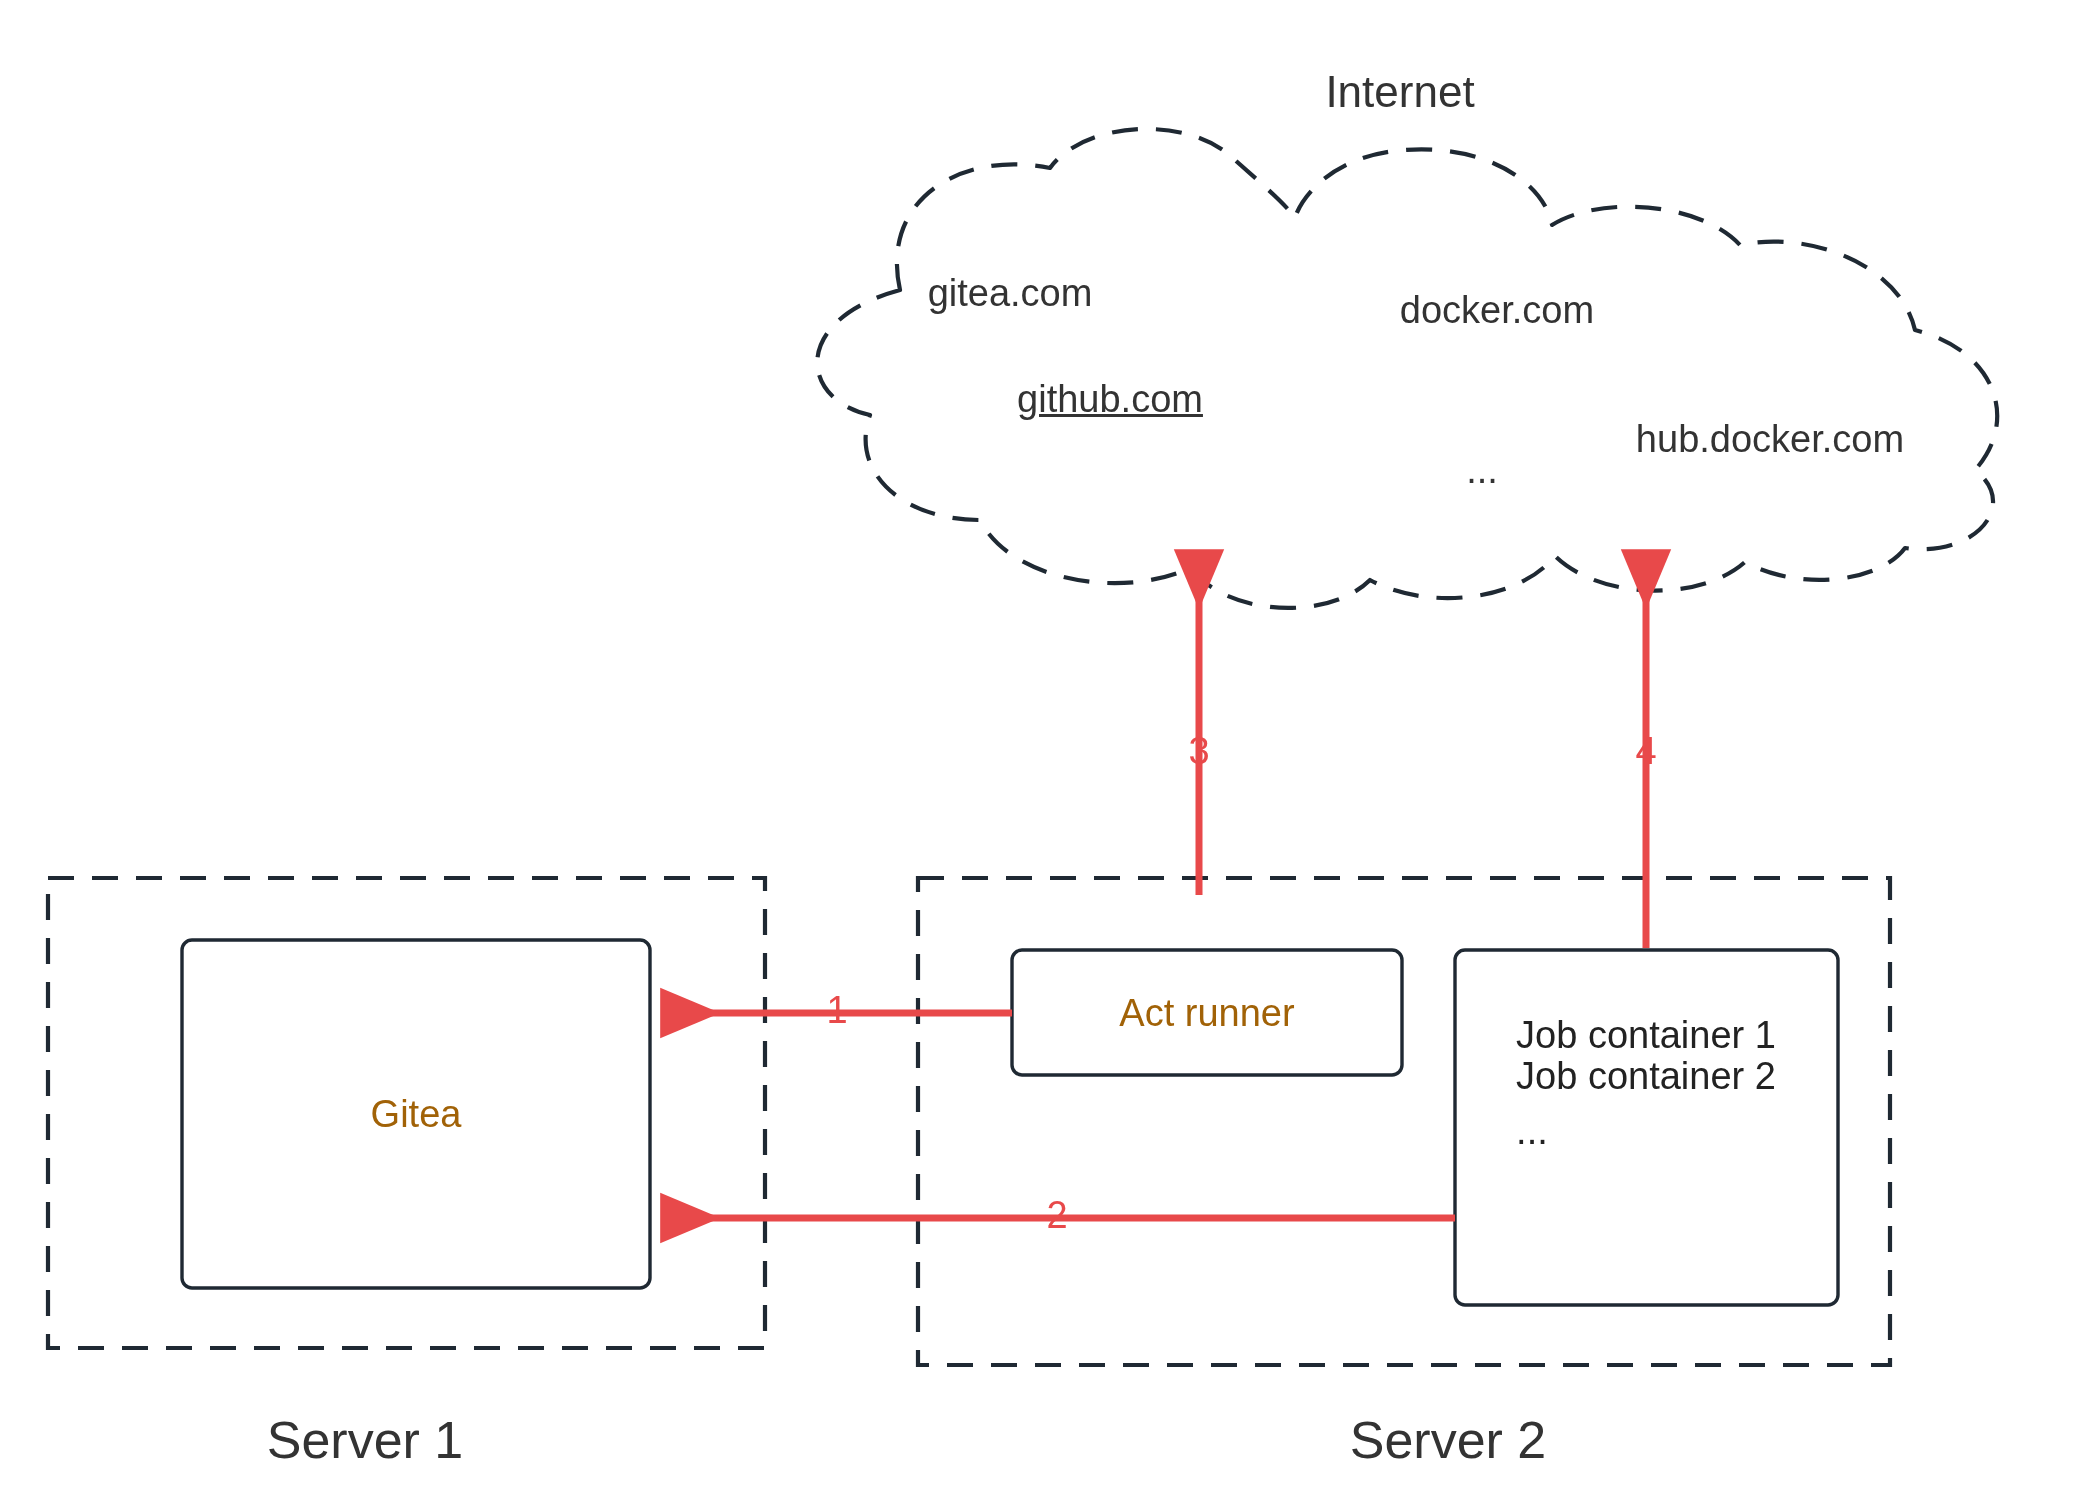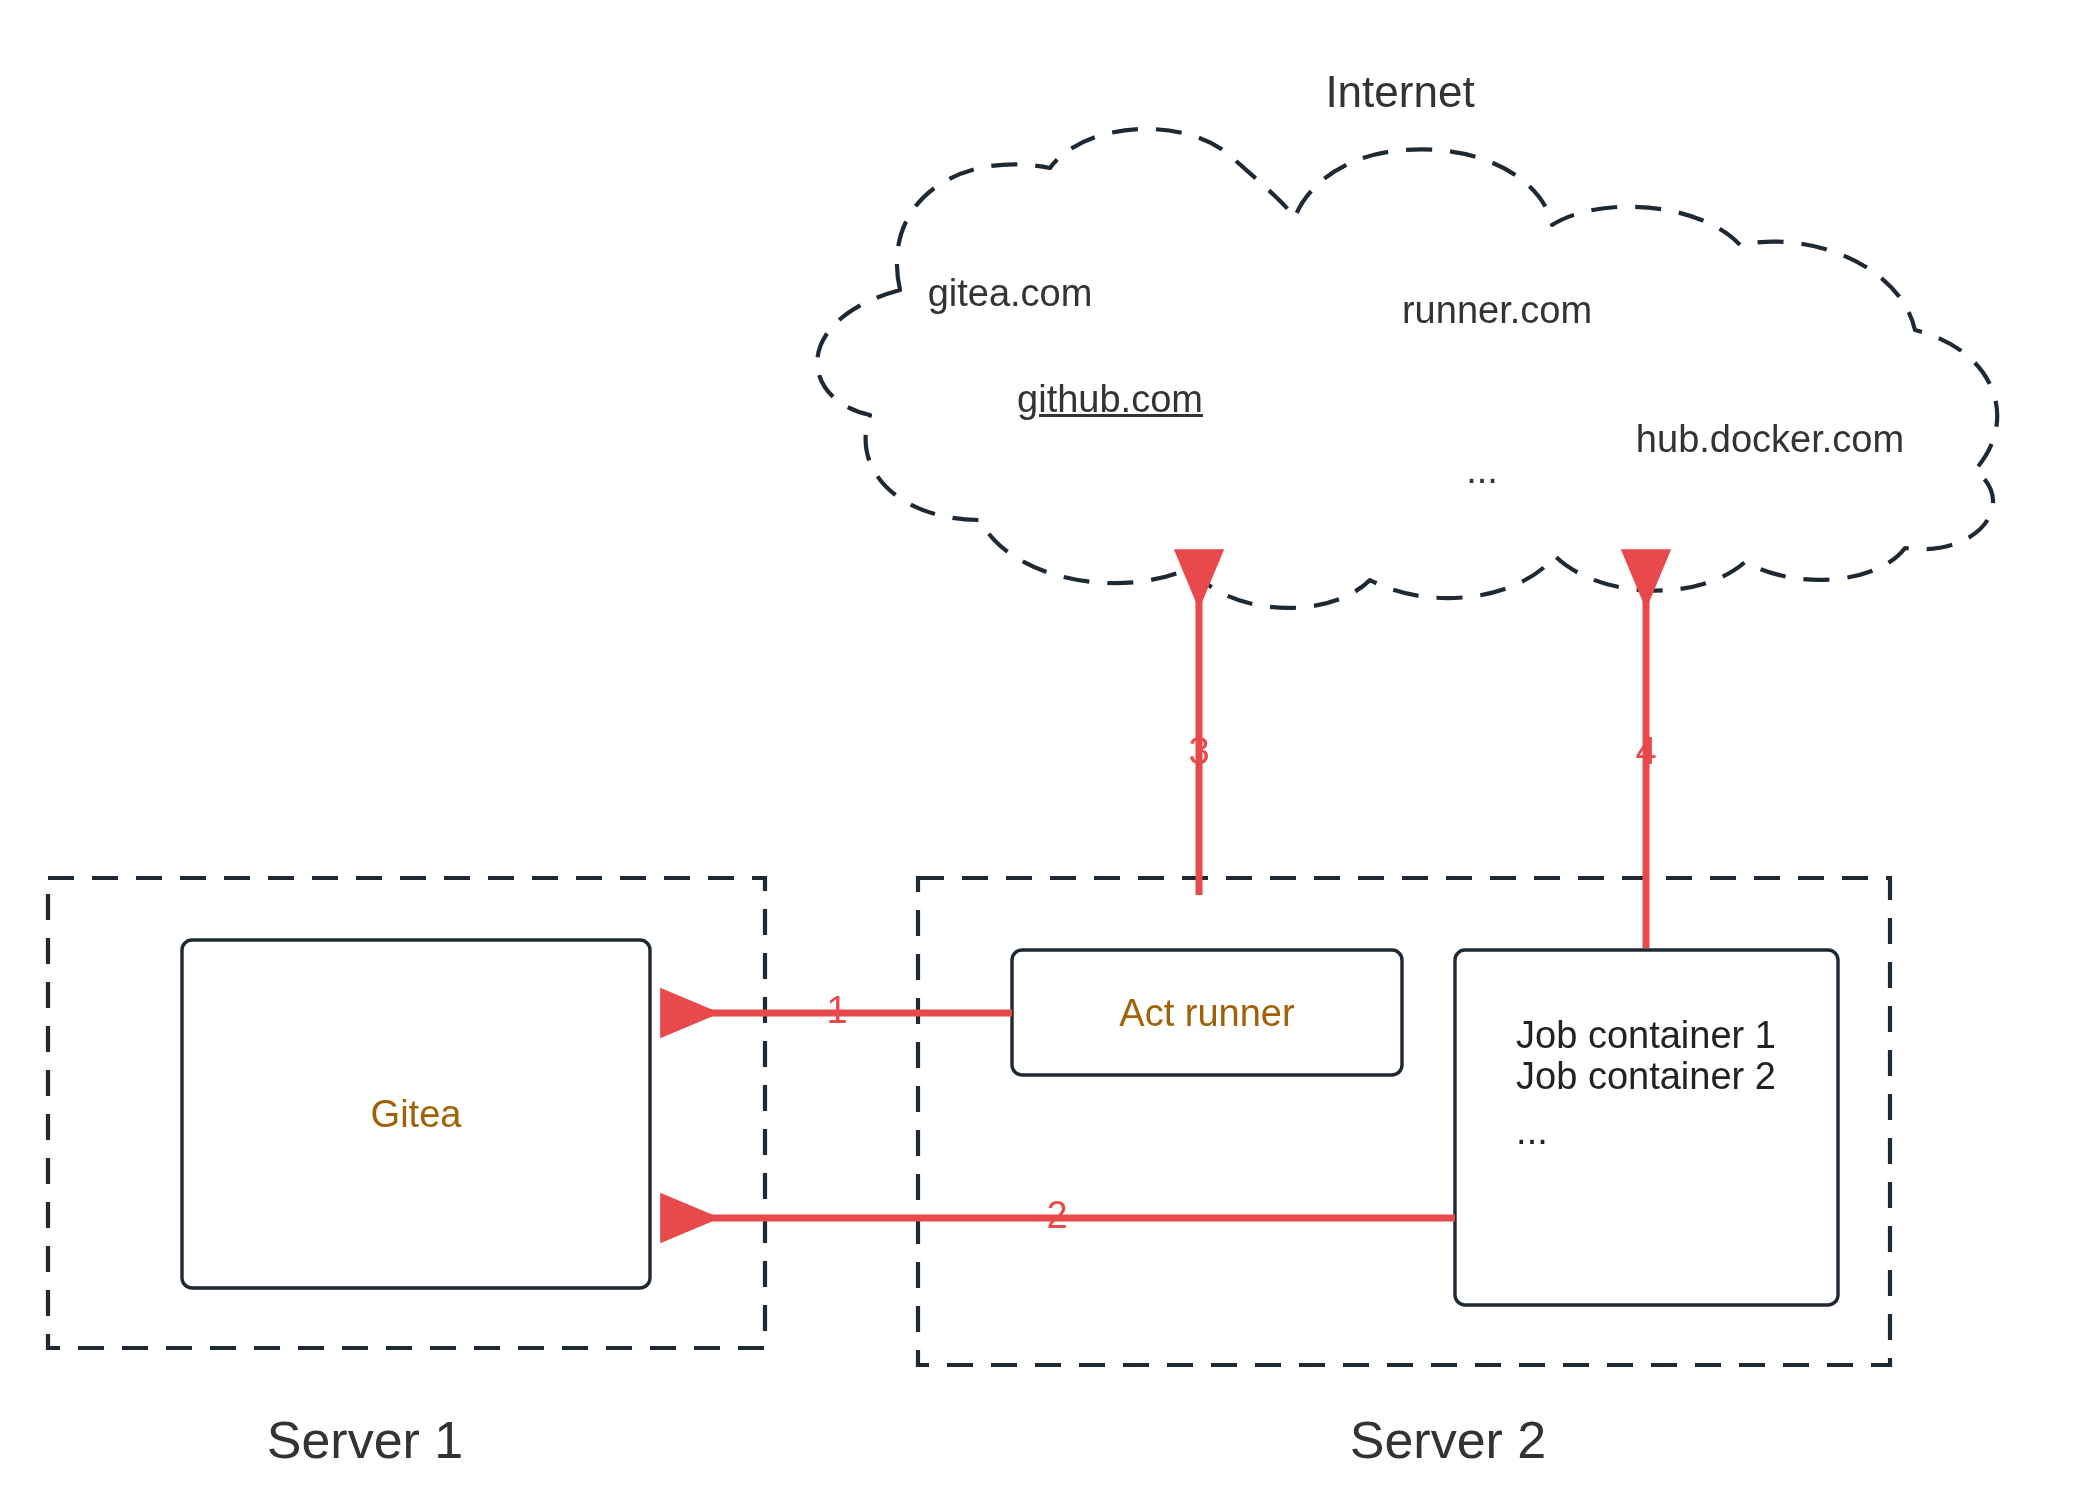--- a/index.html
+++ b/index.html
@@ -123,21 +123,21 @@
 
     <line x1="1199" y1="895" x2="1199" y2="552" stroke="#E8494A" stroke-width="7" marker-end="url(#arrowRedUp)"></line>
 
     <line x1="1646" y1="948" x2="1646" y2="552" stroke="#E8494A" stroke-width="7" marker-end="url(#arrowRedUp)"></line>
   </svg>
 
   <div class="lbl lbl-center title-internet" style="left:1400px; top:92px;">Internet</div>
 
   <div class="lbl lbl-center cloud-label" style="left:1010px; top:293px;">gitea.com</div>
 
-  <div class="lbl lbl-center cloud-label" style="left:1497px; top:310px;">runner.com</div>
+  <div class="lbl lbl-center cloud-label" style="left:1497px; top:310px;">docker.com</div>
 
   <div class="lbl lbl-center cloud-label" style="left:1110px; top:399px;text-decoration:underline;">github.com</div>
 
   <div class="lbl lbl-center cloud-label" style="left:1770px; top:392px;margin-top:47px;">hub.docker.com</div>
 
   <div class="lbl lbl-center cloud-ellipsis" style="left:1482px; top:470px;">...</div>
 
   <div class="lbl lbl-center node-label" style="left:416px; top:1114px;">Gitea</div>
 
   <div class="lbl lbl-center node-label" style="left:1207px; top:1013px;">Act runner</div>

